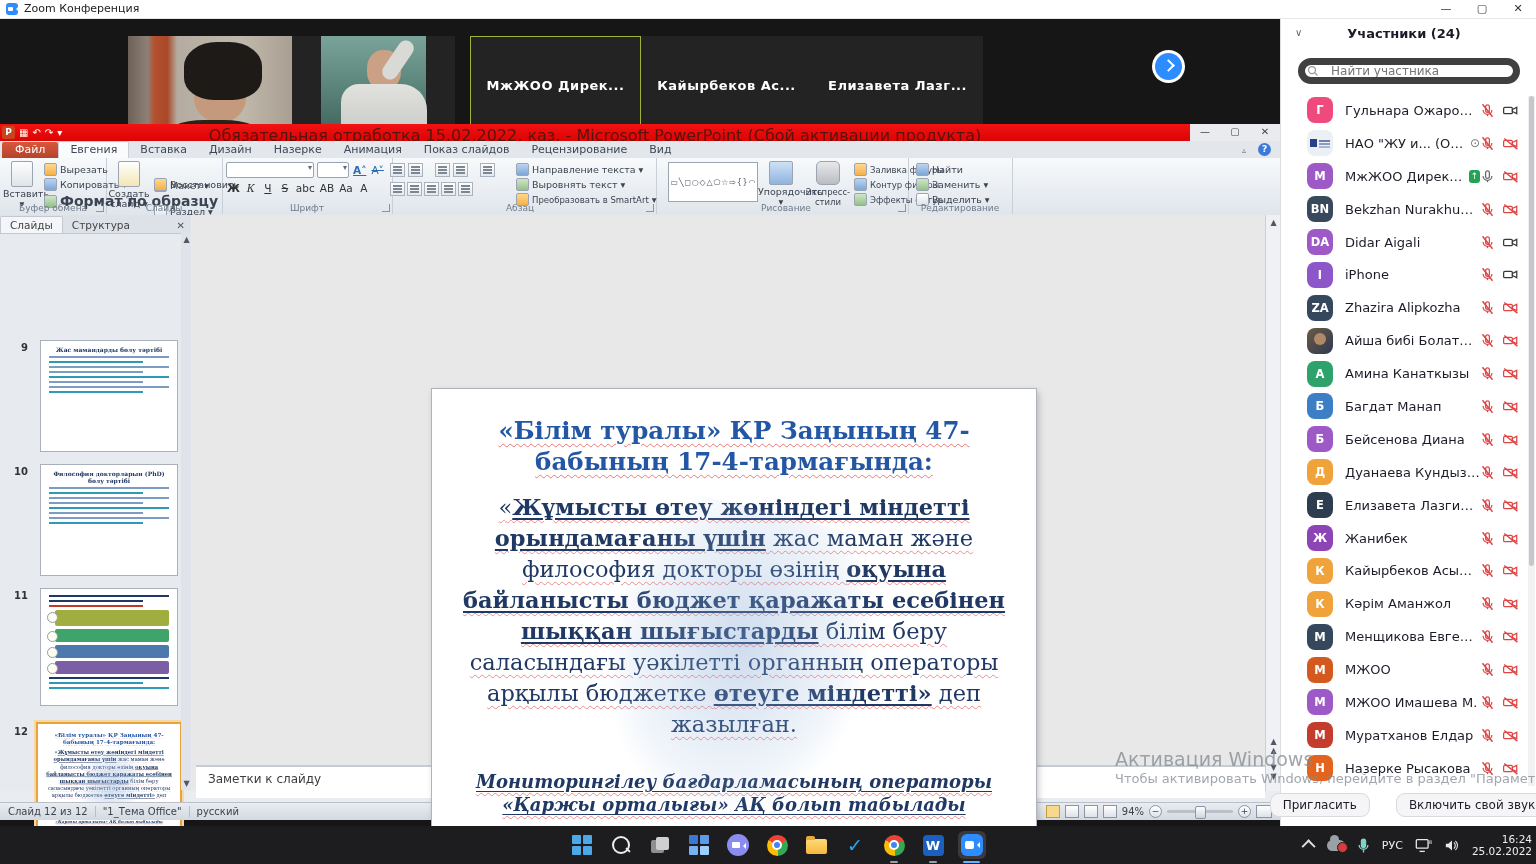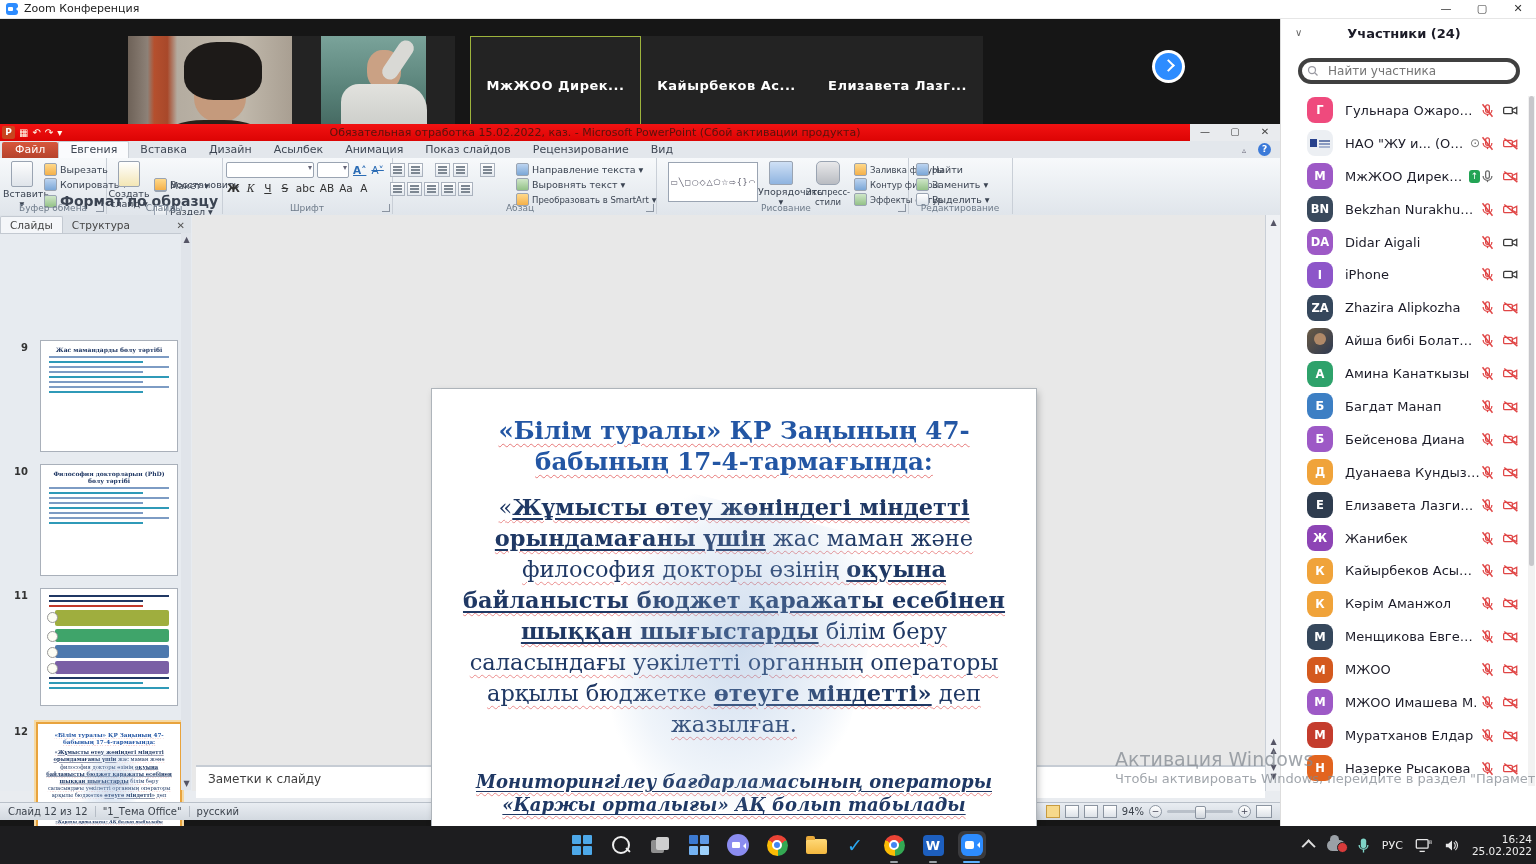--- a/index.html
+++ b/index.html
@@ -29,21 +29,21 @@
   .vid2-bg{position:absolute;left:18%;width:64%;top:0;bottom:0;background:linear-gradient(180deg,#7aa39a,#567f76 55%,#3e5f58);}
   .vid2-head{position:absolute;left:46%;top:14px;width:34px;height:40px;background:#caa184;border-radius:45%;}
   .vid2-arm{position:absolute;left:60%;top:2px;width:16px;height:44px;background:#d9d9d5;border-radius:8px;transform:rotate(34deg);}
   .vid2-body{position:absolute;left:30%;top:48px;width:86px;height:60px;background:linear-gradient(180deg,#e2e2de,#c4c6c2);border-radius:18px 26px 4px 4px;}
   .next-btn{left:1155px;top:53px;width:27px;height:27px;border-radius:50%;background:#2D8CFF;box-shadow:0 0 0 3px #fff;}
   .next-btn::after{content:"";position:absolute;left:9px;top:8px;width:7px;height:7px;border-right:2.5px solid #fff;border-top:2.5px solid #fff;transform:rotate(45deg);}
 
   
   .ppt{left:0;top:124px;width:1280px;height:695px;background:#E9ECF0;}
   .ppt-titlebar{left:0;top:0;width:1190px;height:17px;background:linear-gradient(#f21212,#dc0404);}
-  .ppt-title{left:0;top:2px;width:1190px;text-align:center;font-size:11px;color:#57130c;}
+  .ppt-title{left:0;top:2px;width:1190px;text-align:center;font-size:16px;color:#57130c;}
   .qat{left:2px;top:1px;display:flex;gap:4px;align-items:center;height:15px;}
   .ppt-appicon{width:13px;height:13px;border-radius:2px;background:#c9441f;color:#fff;font-size:9px;font-weight:bold;text-align:center;line-height:13px;}
   .qat .qi{font-size:10px;color:#ffe;line-height:13px;}
   .ppt-ctl{left:1190px;top:0;width:90px;height:17px;background:#E9EBEE;display:flex;}
   .ppt-ctl span{flex:1;text-align:center;font-size:10px;color:#444;line-height:16px;}
   .tabrow{left:0;top:17px;width:1280px;height:17px;background:#E3E7EC;border-bottom:1px solid #C9CFD7;display:flex;align-items:flex-end;}
   .tab{font-size:11px;color:#3f4754;padding:1px 11px 2px;white-space:nowrap;}
   .tab.file{background:linear-gradient(#d7573c,#b6432c);color:#fff;border-radius:2px 2px 0 0;margin-left:2px;padding:1px 13px 2px;}
   .tab.active{background:#FAFBFD;border:1px solid #C8CDD4;border-bottom:none;border-radius:2px 2px 0 0;}
   .ribbon-help{left:1258px;top:19px;width:13px;height:13px;border-radius:50%;background:#3b7ad9;color:#fff;font-size:9px;text-align:center;line-height:13px;font-weight:bold;}
@@ -120,21 +120,21 @@
   .viewic.on{background:#f7d98b;border-color:#c79b3f;}
   .zslider{width:66px;height:3px;background:#b9c0c9;border-radius:2px;position:relative;}
   .zslider i{position:absolute;left:28px;top:-4px;width:9px;height:11px;background:linear-gradient(#fdfdfd,#cfd5dc);border:1px solid #8b94a0;border-radius:2px;}
   .zcirc{width:11px;height:11px;border-radius:50%;border:1px solid #8b94a0;background:linear-gradient(#fff,#dde2e8);text-align:center;line-height:10px;font-size:9px;color:#445;}
 
   
   .panel{left:1280px;top:18px;width:256px;height:808px;background:#fff;border-left:1px solid #DDDDDD;z-index:10;}
   .p-head{left:0;top:8px;width:246px;text-align:center;font-size:13px;font-weight:bold;color:#1c1c28;}
   .p-chev{left:14px;top:9px;font-size:10px;color:#666;}
   .p-search{left:17px;top:40px;width:222px;height:26px;}
-  .p-search input{width:100%;height:100%;box-sizing:border-box;border:4px solid #404040;border-radius:13px;padding:0 10px 0 26px;
+  .p-search input{width:100%;height:100%;box-sizing:border-box;border:7px solid #404040;border-radius:13px;padding:0 10px 0 26px;
     font-size:12px;color:#333;font-family:inherit;outline:none;background:#fff;}
   .p-search svg{position:absolute;left:9px;top:7px;}
   .plist{left:0;top:76px;width:248px;}
   .prow{display:flex;align-items:center;height:32.9px;padding-left:26px;}
   .pava{width:26px;height:26px;border-radius:8px;color:#fff;font-size:11.5px;font-weight:bold;display:flex;align-items:center;justify-content:center;flex:0 0 26px;position:relative;overflow:hidden;}
   .pname{font-size:13px;color:#1c1c28;margin-left:12px;white-space:nowrap;overflow:hidden;text-overflow:ellipsis;max-width:142px;}
   .host-ind{font-size:12px;color:#777;margin-left:4px;}
   .share-badge{width:17px;height:13px;background:#23a455;border-radius:3px;color:#fff;font-size:9px;text-align:center;line-height:13px;margin-left:5px;}
   .picons{margin-left:auto;display:flex;align-items:center;gap:7px;padding-right:10px;}
   .logo-bars{position:absolute;inset:0;background:#eceff3;}
@@ -275,21 +275,21 @@
       <span>—</span>
       <span>▢</span>
       <span>✕</span>
     </div>
 
     <div class="ab tabrow" id="tab-row">
         <span class="tab file">Файл</span>
         <span class="tab active">Евгения</span>
         <span class="tab">Вставка</span>
         <span class="tab">Дизайн</span>
-        <span class="tab">Асылбек</span>
+        <span class="tab">Назерке</span>
         <span class="tab">Анимация</span>
         <span class="tab">Показ слайдов</span>
         <span class="tab">Рецензирование</span>
         <span class="tab">Вид</span>
       </div>
     <div class="ab ribbon-min">▵</div>
     <div class="ab ribbon-help">?</div>
 
     <div class="ab ribbon">
 
@@ -893,20 +893,24 @@
               <rect x="2" y="7" width="14" height="10" rx="2" fill="none" stroke="#e04545" stroke-width="2"></rect>
               <path d="M16 10.5l7-3.5v10l-7-3.5z" fill="none" stroke="#e04545" stroke-width="2"></path>
               <line x1="3" y1="4" x2="24" y2="21" stroke="#e04545" stroke-width="2.4"></line>
             </svg>
           </span>
         </div>
       </div>
     <div class="ab p-scroll">
         <i></i>
       </div>
+    <div class="ab p-buttons">
+      <span class="pbtn">Пригласить</span>
+      <span class="pbtn">Включить свой звук</span>
+    </div>
   </div>
 
   <div class="ab wm1">Активация Windows</div>
   <div class="ab wm2">Чтобы активировать Windows, перейдите в раздел "Параметры".</div>
 
   <div class="ab taskbar">
     <div class="ab tb-icons" id="tb-icons">
         <div class="tb-slot">
           <span class="win-grid">
             <i></i>

